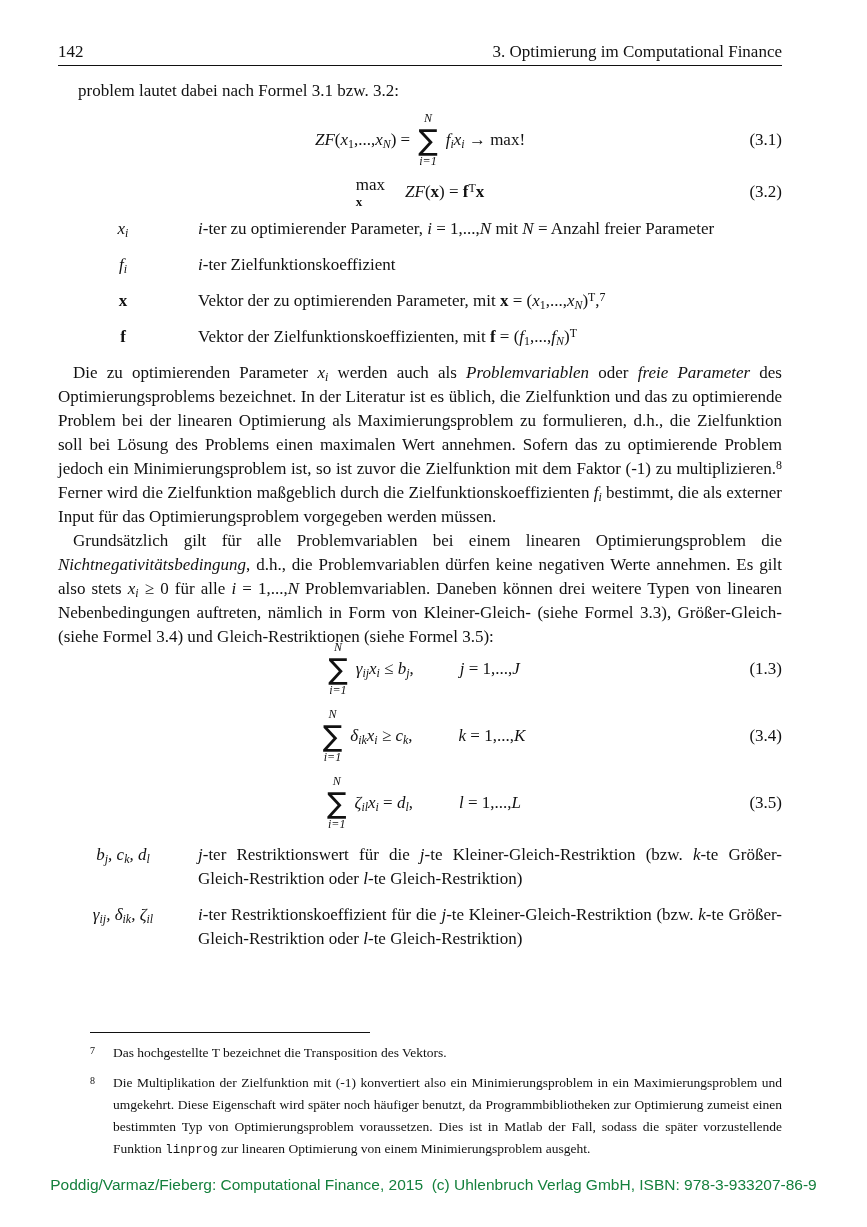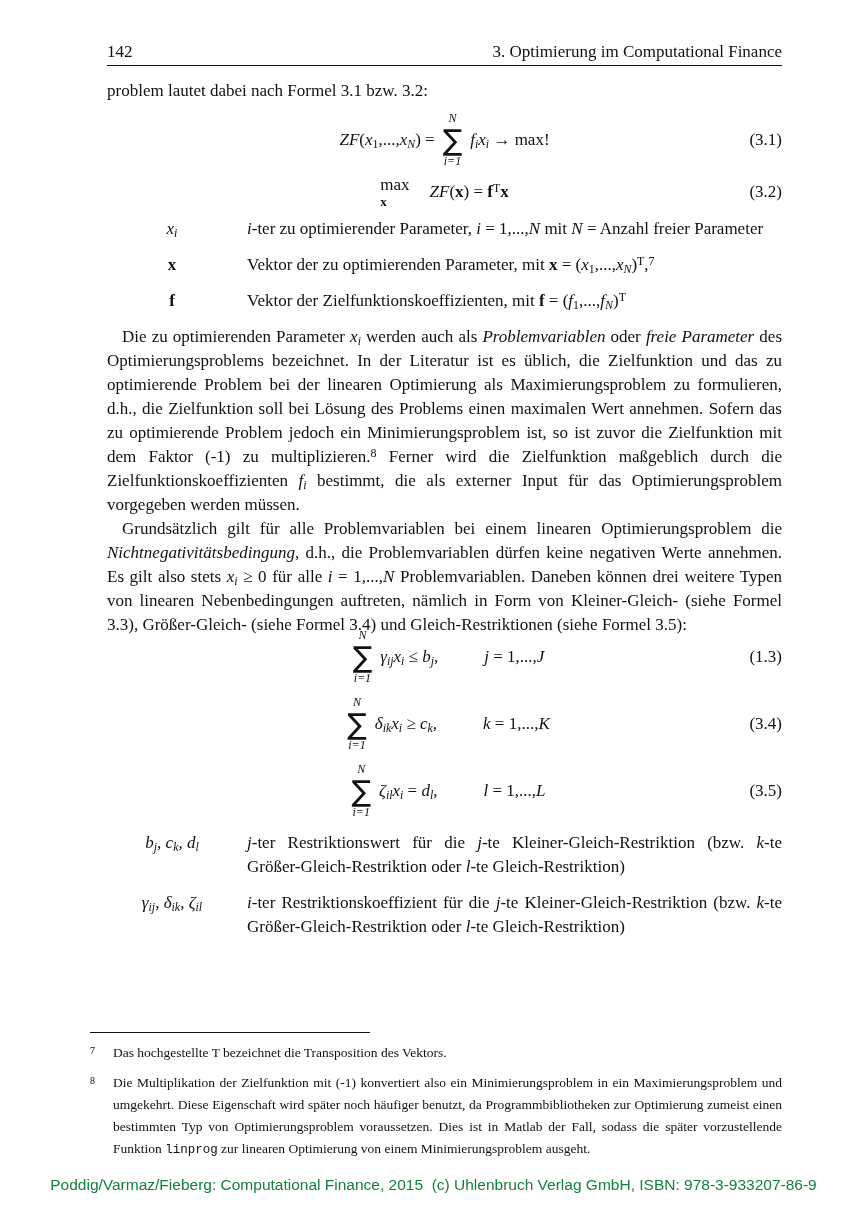--- a/index.html
+++ b/index.html
@@ -6,30 +6,30 @@
   .page{
     position:relative;
     width:867px;height:1227px;
     background:#ffffff;
     color:#111111;
     font-family:"Liberation Serif", serif;
     font-size:17px;
     line-height:24px;
     overflow:hidden;
     box-sizing:border-box;
-    padding:0 85px 0 107px;
+    padding:0 85px 0 58px;
   }
   
   .running-head{
     display:flex;justify-content:space-between;align-items:baseline;
     padding-top:41px;line-height:21px;
   }
   .head-rule{border:none;border-top:1.5px solid #111;margin:3px 0 0 0;}
   
-  .intro-line{margin-top:13px;}
+  .intro-line{margin-top:13px;margin-left:20px;}
   .para{text-align:justify;text-indent:15px;}
   .para-first{margin-top:12px;}
   
   .equation{
     position:relative;
     display:flex;justify-content:center;align-items:center;
   }
   .eq-31{margin-top:7px;height:60px;}
   .eq-32{margin-top:0;height:44px;}
   .eq-c{height:60px;}
@@ -129,20 +129,24 @@
     </span>
     <span class="eq-num">(3.2)</span>
   </div>
 
   <div class="def-list def-list-objective">
     <div class="def-row">
       <span class="def-term"><i>x<sub>i</sub></i></span>
       <span class="def-desc"><i>i</i>-ter zu optimierender Parameter, <i>i</i> = 1,...,<i>N</i> mit <i>N</i> = Anzahl freier Parameter</span>
     </div>
     <div class="def-row">
+      <span class="def-term"><i>f<sub>i</sub></i></span>
+      <span class="def-desc"><i>i</i>-ter Zielfunktionskoeffizient</span>
+    </div>
+    <div class="def-row">
       <span class="def-term"><b style="font-style:normal">x</b></span>
       <span class="def-desc">Vektor der zu optimierenden Parameter, mit <b>x</b> = (<i>x</i><sub>1</sub>,...,<i>x<sub>N</sub></i>)<sup>T</sup>,<sup>7</sup></span>
     </div>
     <div class="def-row">
       <span class="def-term"><b style="font-style:normal">f</b></span>
       <span class="def-desc">Vektor der Zielfunktionskoeffizienten, mit <b>f</b> = (<i>f</i><sub>1</sub>,...,<i>f<sub>N</sub></i>)<sup>T</sup></span>
     </div>
   </div>
 
   <div class="para para-first">Die zu optimierenden Parameter <i>x<sub>i</sub></i> werden auch als <i>Problemvariablen</i> oder <i>freie Parameter</i> des Optimierungsproblems bezeichnet. In der Literatur ist es üblich, die Zielfunktion und das zu optimierende Problem bei der linearen Optimierung als Maximierungsproblem zu formulieren, d.h., die Zielfunktion soll bei Lösung des Problems einen maximalen Wert annehmen. Sofern das zu optimierende Problem jedoch ein Minimierungsproblem ist, so ist zuvor die Zielfunktion mit dem Faktor (-1) zu multiplizieren.<sup>8</sup> Ferner wird die Zielfunktion maßgeblich durch die Zielfunktionskoeffizienten <i>f<sub>i</sub></i> bestimmt, die als externer Input für das Optimierungsproblem vorgegeben werden müssen.</div>

